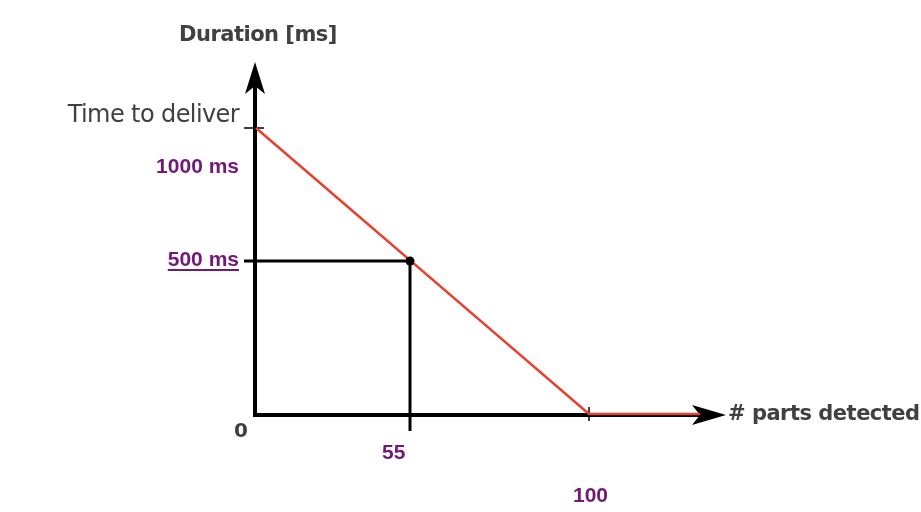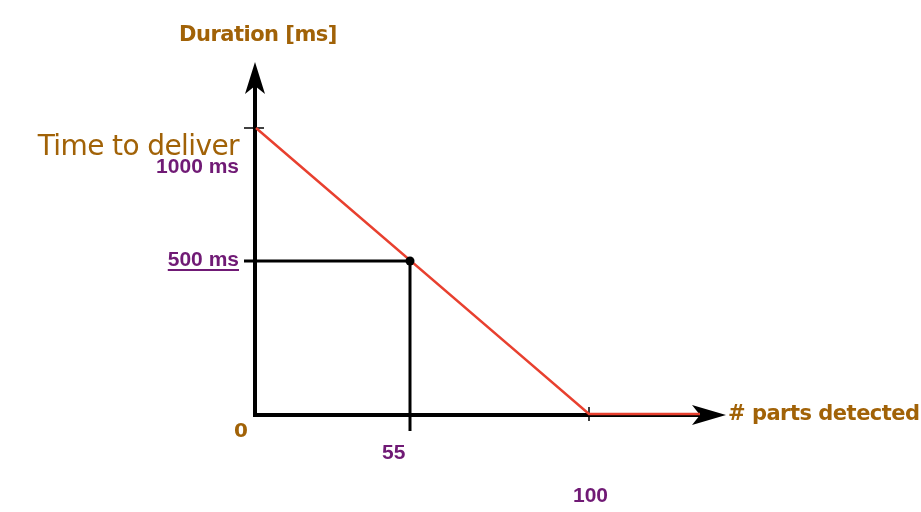--- a/index.html
+++ b/index.html
@@ -1,20 +1,20 @@
 <!DOCTYPE html>
 <html><head>
 <meta charset="utf-8">
 <style>
   html, body { margin:0; padding:0; background:#ffffff; }
   body { width:921px; height:512px; position:relative; overflow:hidden; font-family:"DejaVu Sans", sans-serif; }
   svg { position:absolute; left:0; top:0; }
-  .lbl { position:absolute; white-space:nowrap; color:#a16207; }
+  .lbl { position:absolute; white-space:nowrap; color:#404040; }
   .title { font-weight:bold; font-size:21px; font-family:"DejaVu Sans", sans-serif; letter-spacing:-0.5px; }
-  .y-desc { right:682px; text-align:right; font-size:28px; line-height:24px; font-family:"DejaVu Sans", sans-serif; letter-spacing:-0.6px;margin-top:32px; }
+  .y-desc { right:682px; text-align:right; font-size:24px; line-height:24px; font-family:"DejaVu Sans", sans-serif; letter-spacing:-0.6px; }
   .red { color:#701a75; font-weight:bold; font-family:"Liberation Sans", sans-serif; font-size:21px; }
   .x-desc { text-align:center; font-size:21px; line-height:24px; font-family:"DejaVu Sans", sans-serif; }
 </style>
 </head>
 <body>
 
 <svg width="921" height="512" viewBox="0 0 921 512">
 
   <line x1="255" y1="416" x2="255" y2="80" stroke="#000" stroke-width="4"></line>
   <polygon points="255,62 245,94 255,86 265,94" fill="#000"></polygon>

